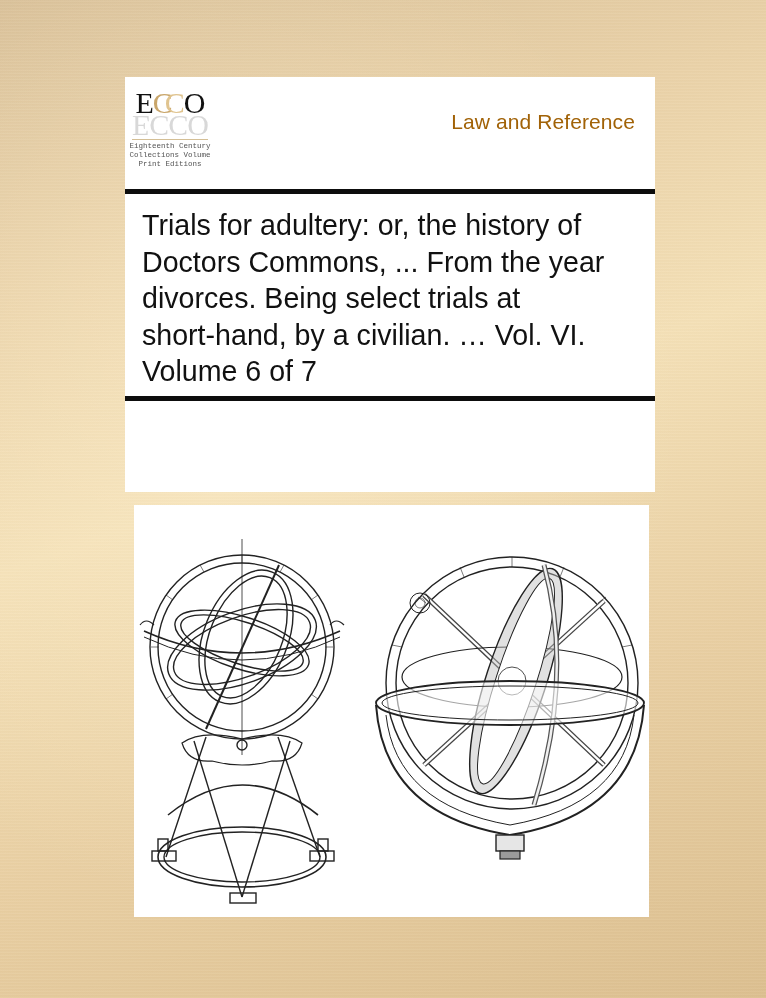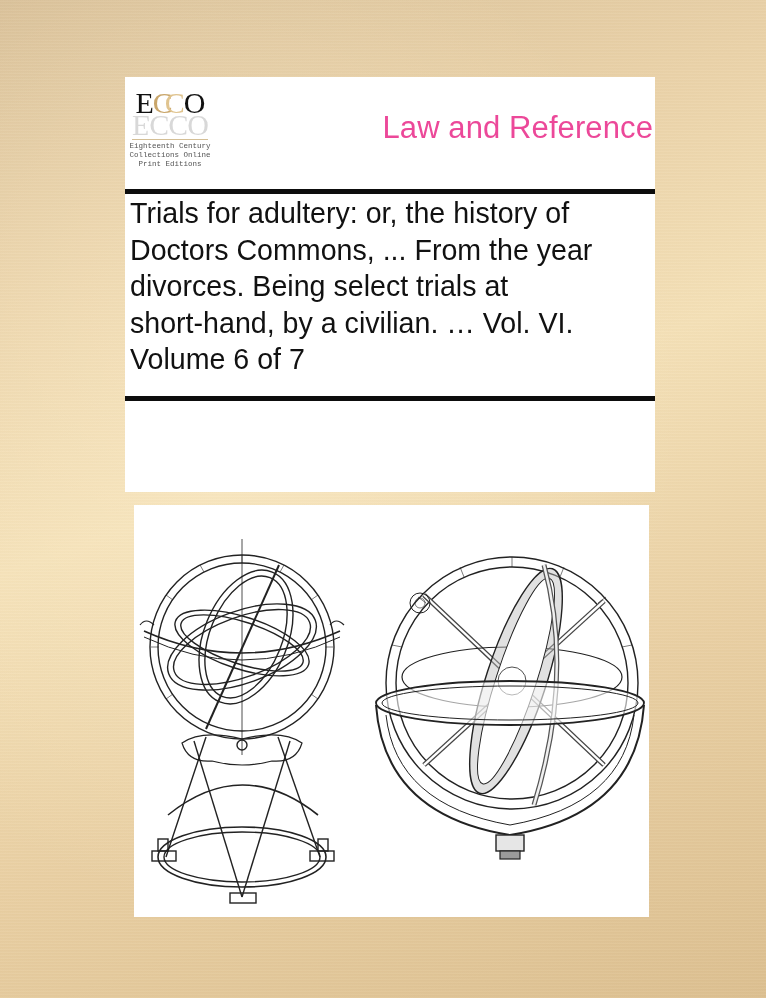--- a/index.html
+++ b/index.html
@@ -30,49 +30,49 @@
   .logo-mark .c2 { color:#e0c48f; margin-left:-7px; }
   .logo-reflect {
     font-family:"Liberation Serif", serif; font-size:30px; line-height:20px; letter-spacing:-1px;
     color:#cfcfcf; transform:scaleY(-1); height:20px; overflow:hidden; opacity:0.8;
   }
   .logo-rule { height:1px; background:#d4bf96; margin:3px 6px 2px; }
   .logo-caption {
     font-family:Liberation Mono, monospace; font-size:7.5px; line-height:9px; color:#555;
   }
   .series-label {
-    position:absolute; right:2px; top:33px; font-size:31px; color:#ec4899; letter-spacing:0.1px;
+    position:absolute; right:20px; top:33px; font-size:21px; color:#a16207; letter-spacing:0.1px;
   }
   .rule { position:absolute; left:0; width:530px; height:5px; background:#0d0d0d; }
   .rule.top { top:112px; }
   .rule.bottom { top:319px; }
   .book-title {
     position:absolute; left:5px; top:118px; width:522px;
-    font-size:28.6px; line-height:36.5px; color:#111; margin:0; font-weight:normal;
+    font-size:28.6px; line-height:36.5px; color:#111; margin:12px; font-weight:normal;
   }
   .book-title span { display:block; white-space:nowrap; }
   .illustration-panel {
     position:absolute; left:134px; top:505px; width:515px; height:412px; background:#ffffff;
   }
   svg { position:absolute; overflow:visible; }
 </style>
 </head>
 <body>
 
 <div class="paper-texture"></div>
 
 <section class="title-panel">
   <div class="header-row">
     <div class="logo">
       <div class="logo-mark"><span>E</span><span class="c1">C</span><span class="c2">C</span><span>O</span></div>
       <div class="logo-reflect">ECCO</div>
       <div class="logo-rule"></div>
       <div class="logo-caption">
         <div>Eighteenth Century</div>
-        <div>Collections Online</div>
+        <div>Collections Volume</div>
         <div>Print Editions</div>
       </div>
     </div>
     <div class="series-label">Law and Reference</div>
   </div>
 
   <div class="rule top"></div>
 
   <h1 class="book-title">
     <span>Trials for adultery: or, the history of</span>

